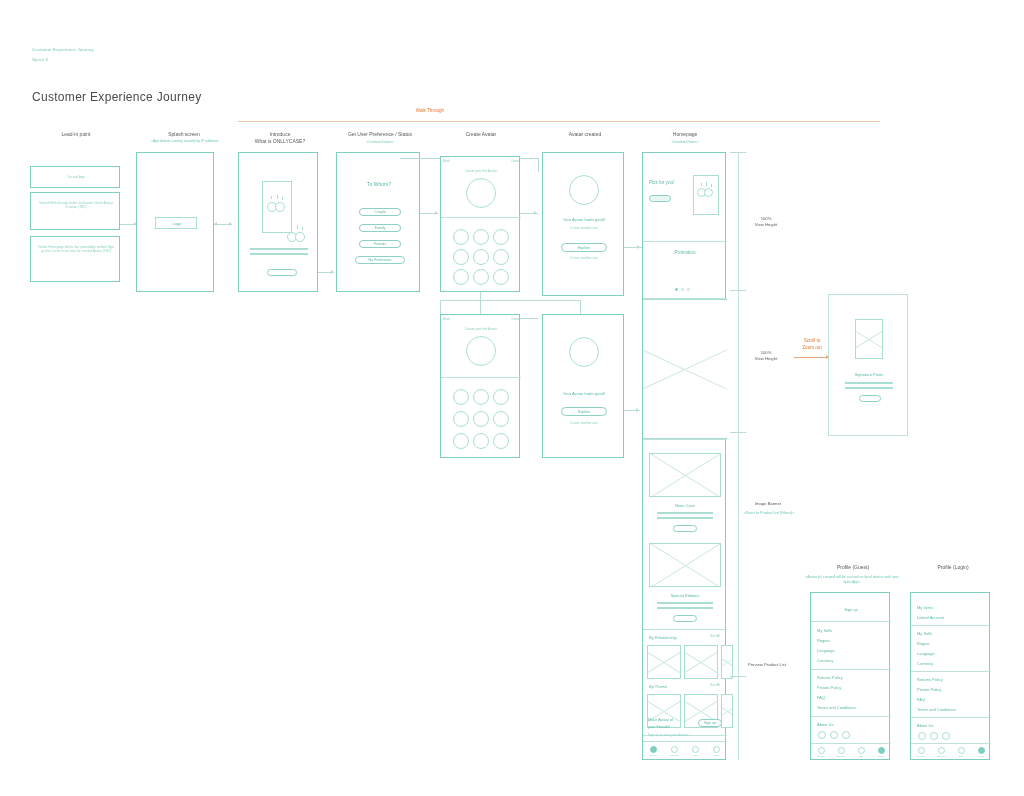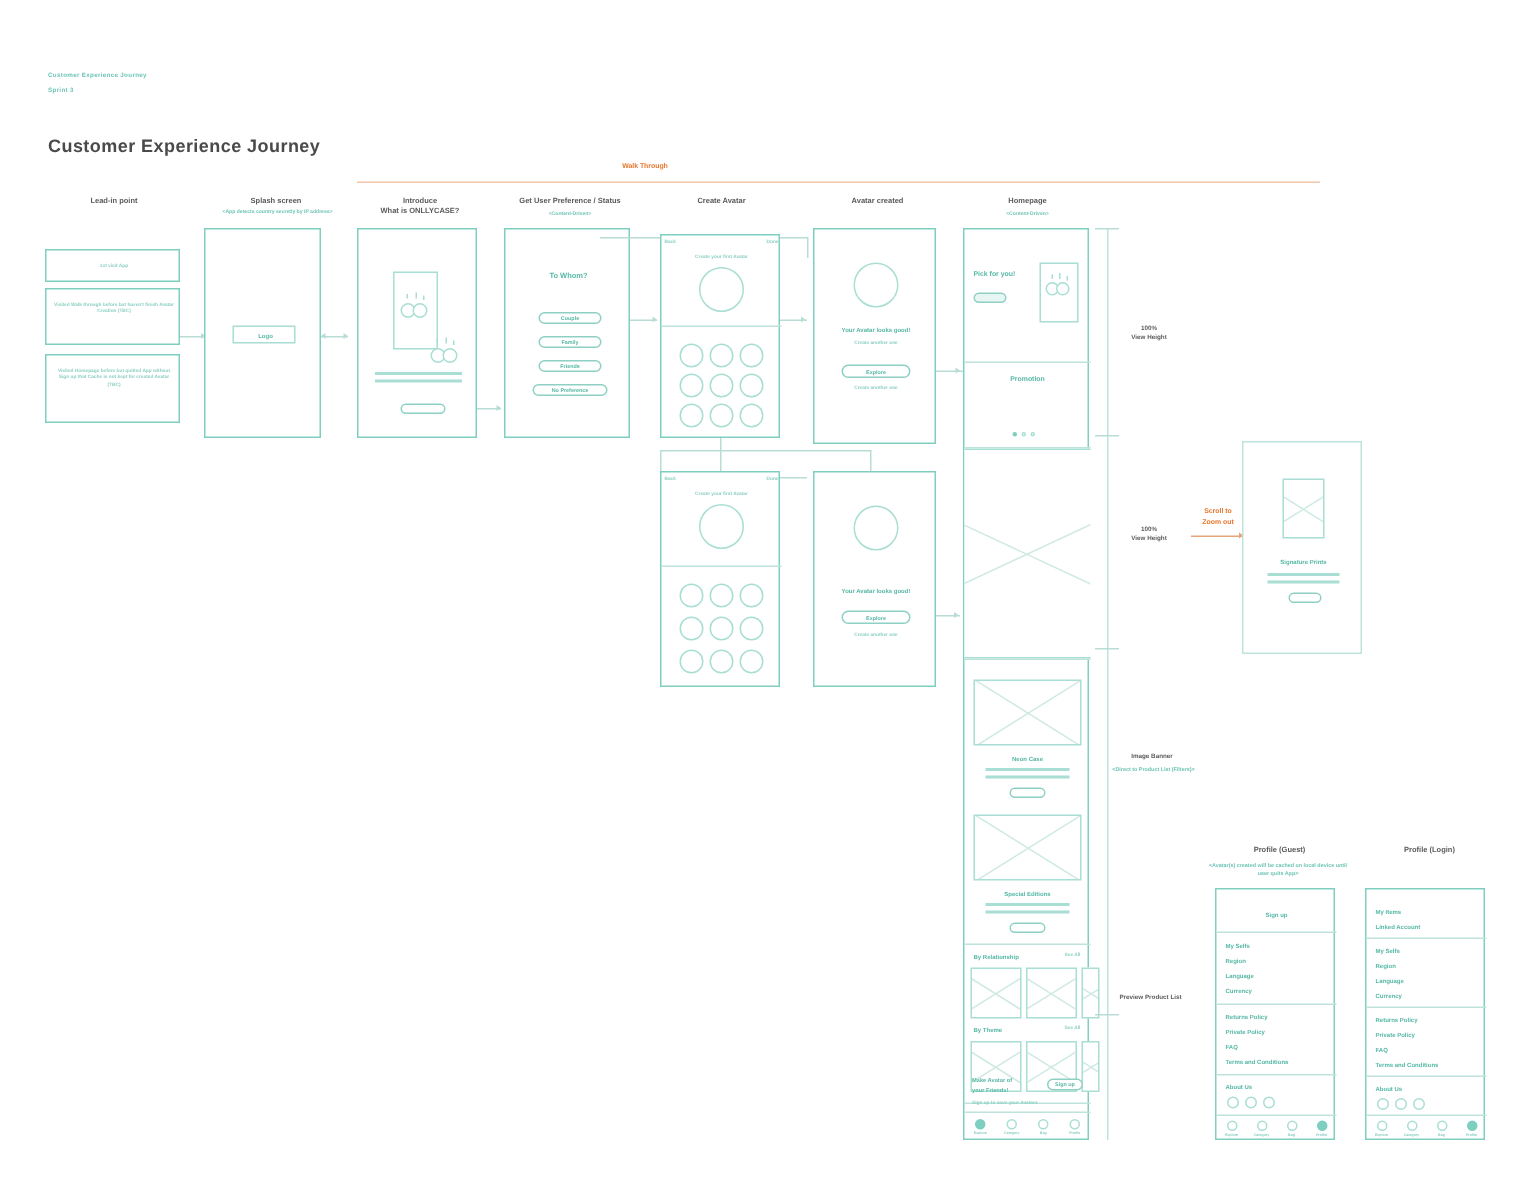--- a/index.html
+++ b/index.html
@@ -3,21 +3,21 @@
 <meta charset="utf-8">
 <style>
   * { box-sizing: border-box; }
   html, body {
     margin: 0; padding: 0;
     width: 1024px; height: 796px;
     background: #ffffff;
     font-family: "Liberation Sans", sans-serif;
     overflow: hidden;
   }
-  #canvas { position: relative; width: 1020px; height: 796px; background:#fff;font-weight:bold; }
+  #canvas { position: relative; width: 1020px; height: 796px; background:#fff; }
 
   
   .meta      { position:absolute; font-size:4.2px; color:#6fc5b6; letter-spacing:.2px; white-space:nowrap;}
   .page-title{ position:absolute; font-size:12px; color:#4a4a4a; letter-spacing:.3px; white-space:nowrap;}
   .col-head  { position:absolute; font-size:5px; color:#5a5a5a; text-align:center; white-space:nowrap;}
   .col-sub   { position:absolute; font-size:3.4px; color:#6fc5b6; text-align:center; line-height:1.35;}
   .annot     { position:absolute; font-size:4.2px; color:#5a5a5a; text-align:center; line-height:1.4;}
   .annot-o   { position:absolute; font-size:4.6px; color:#e8762c; text-align:center; line-height:1.4; white-space:nowrap;}
   .annot-t   { position:absolute; font-size:3.6px; color:#6fc5b6; text-align:center; line-height:1.35;}
 

